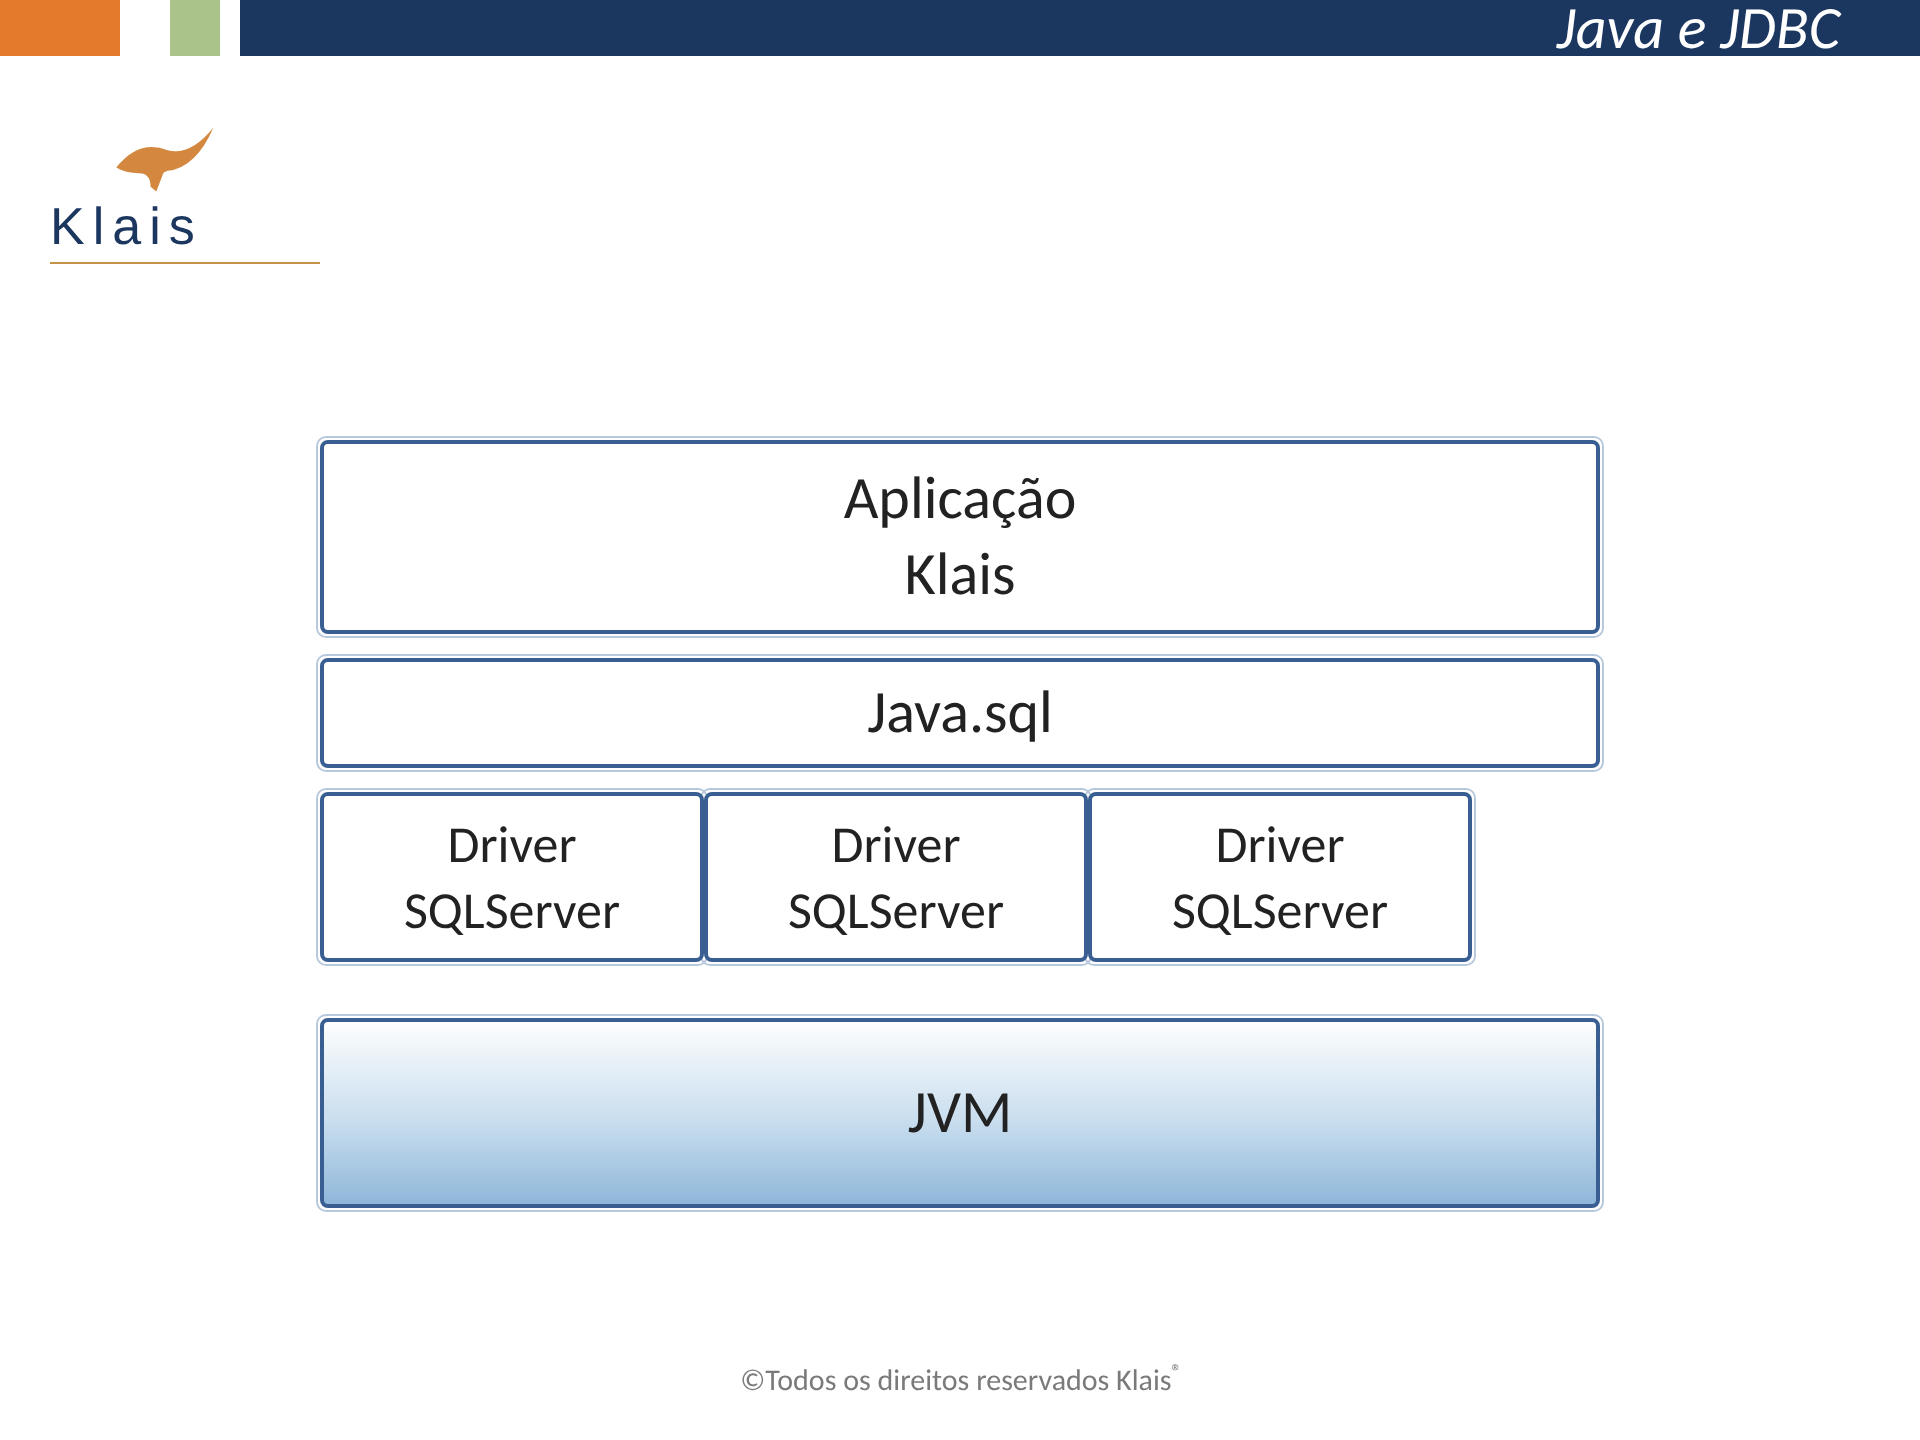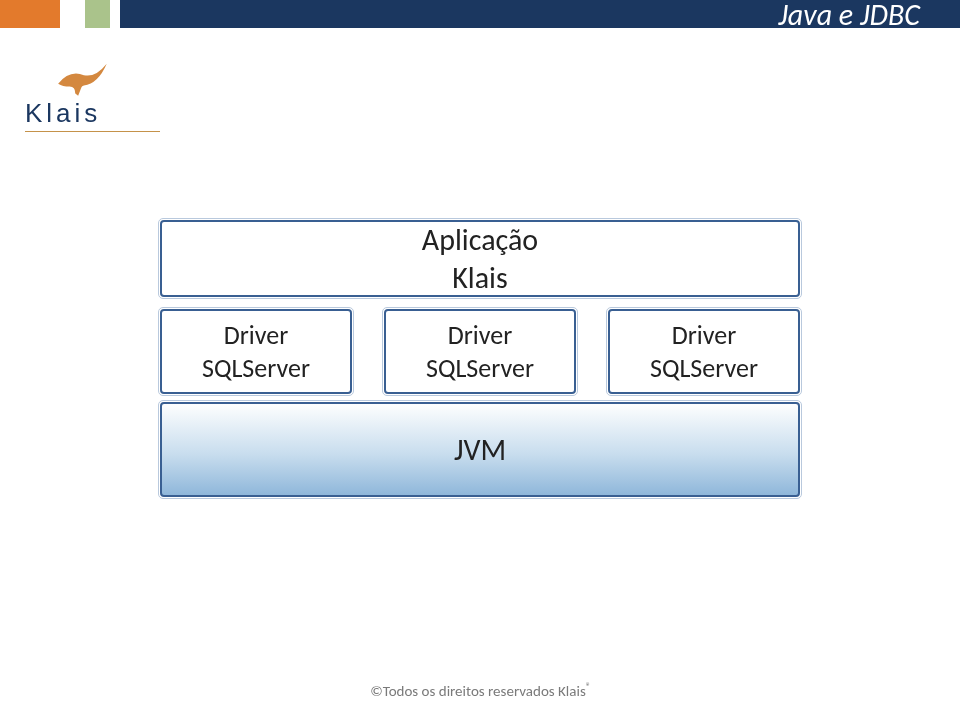--- a/index.html
+++ b/index.html
@@ -18,23 +18,23 @@
   .logo-wrap{position:absolute;top:58px;left:25px;width:160px;display:flex;flex-direction:column;align-items:flex-start}
   .bird{width:60px;height:40px;position:relative;margin-left:26px}
   .bird svg{width:100%;height:100%}
   .logo-text{font-size:26px;letter-spacing:4px;color:#1b3760;font-family:"Trebuchet MS","Segoe UI",sans-serif}
   .logo-rule{width:135px;height:1px;background:#c5924a;margin-top:2px}
 
   
   .diagram{position:absolute;top:220px;left:50%;transform:translateX(-50%);width:640px}
   .box{position:relative;border:2px solid #395f92;border-radius:4px;box-sizing:border-box;background:#fff;display:flex;flex-direction:column;align-items:center;justify-content:center;font-size:30px;color:#222;line-height:1.25}
   .box.small{font-size:26px}
-  .app-box{width:640px;height:77px;margin:0 auto 12px}
+  .app-box{width:640px;height:97px;margin:0 auto 12px}
   .sql-box{width:640px;height:55px;margin:0 auto 12px}
-  .drivers-row{display:flex;justify-content:space-between;margin-bottom:8px}
+  .drivers-row{display:flex;margin-bottom:28px}
   .driver-box{width:192px;height:85px}
   .jvm-box{width:640px;height:95px;margin:0 auto;background:linear-gradient(#fdfefe,#c8ddee 55%,#8fb7da)}
   
   .box::before{content:"";position:absolute;inset:-4px;border:1px solid #b9c9dd;border-radius:5px;z-index:-1;pointer-events:none}
 
   
   .footer{position:absolute;bottom:20px;left:1px;right:0;text-align:center;font-size:15px;color:#7a7a7a}
   .footer .reg{font-size:10px;vertical-align:super}
 </style>
 </head>
@@ -60,20 +60,23 @@
     </div>
     <div class="logo-text">Klais</div>
     <div class="logo-rule"></div>
   </div>
 
   <div class="diagram">
     <div class="box app-box">
       <span>Aplicação</span>
       <span>Klais</span>
     </div>
+    <div class="box sql-box">
+      <span>Java.sql</span>
+    </div>
     <div class="drivers-row">
       <div class="box driver-box small">
         <span>Driver</span>
         <span>SQLServer</span>
       </div>
       <div class="box driver-box small">
         <span>Driver</span>
         <span>SQLServer</span>
       </div>
       <div class="box driver-box small">

